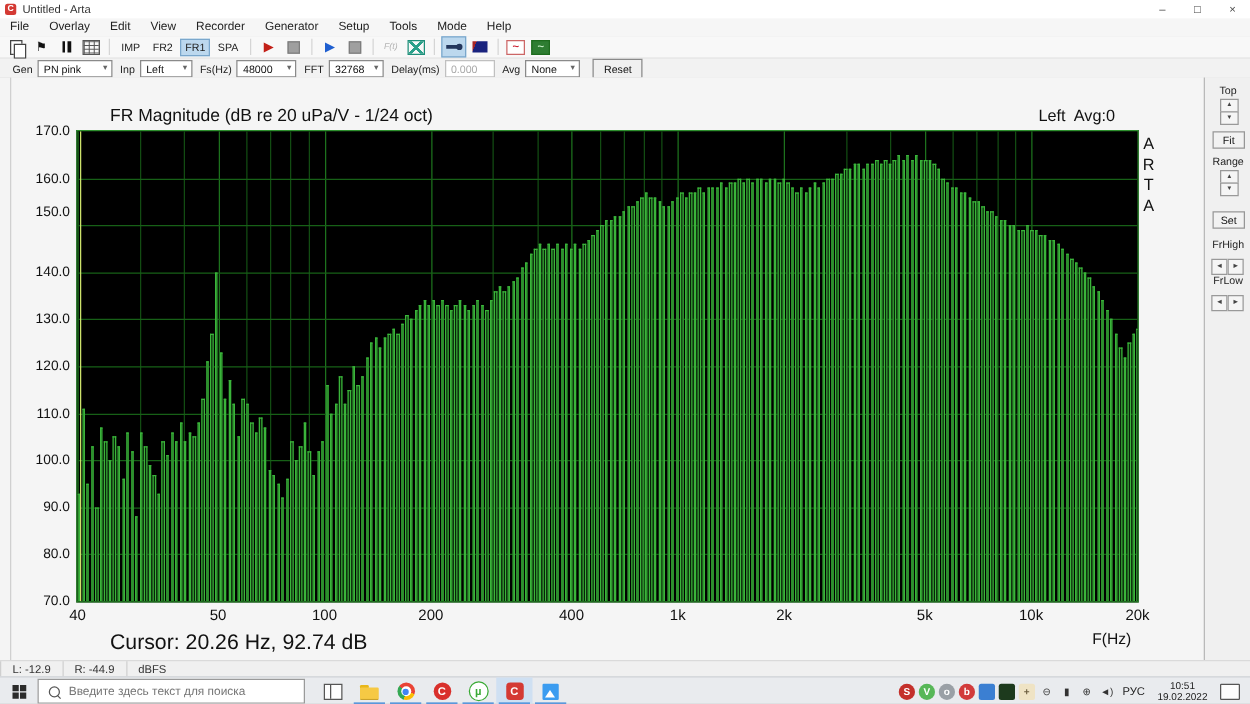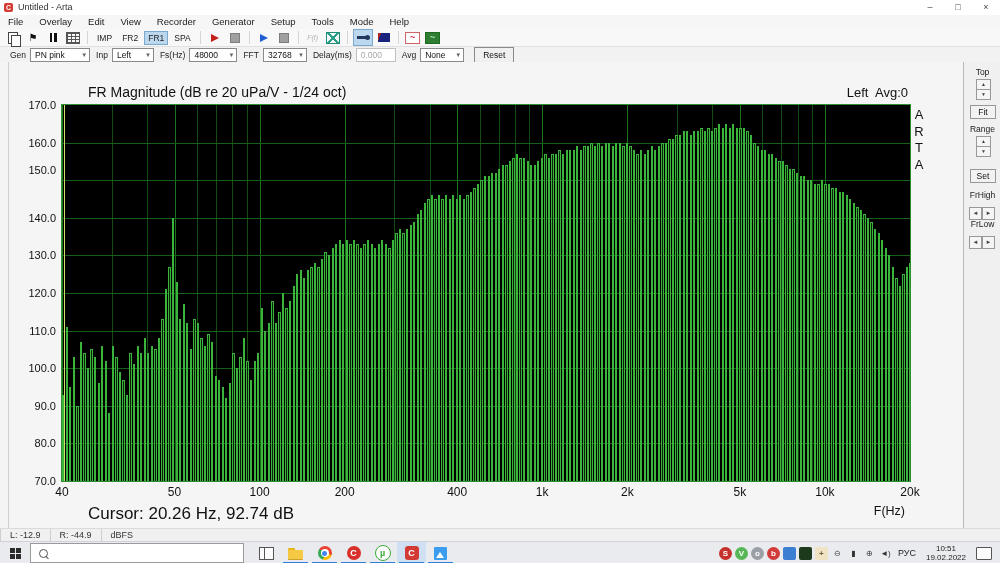--- a/index.html
+++ b/index.html
@@ -199,21 +199,21 @@
       <div class="car">▼</div>
     </div>
     <div class="c-btn">Reset</div>
   </div>
 
 <div id="client" class="abs">
   <div id="chart-panel" class="abs" style="left:8px;top:0;height:466px;"></div>
 </div>
 
 <div id="chart-title" class="abs" style="left:88px;top:84px;">FR Magnitude (dB re 20 uPa/V - 1/24 oct)</div>
-<div id="left-avg" class="abs" style="right:92px;top:85px;">Left  Avg:0</div>
+<div id="left-avg" class="abs" style="right:108px;top:85px;">Left  Avg:0</div>
 
 <div id="plot" class="abs">
     <div class="g-min" style="left: 49.8px;"></div>
     <div class="g-min" style="left: 85.1px;"></div>
     <div class="g-min" style="left: 134.9px;"></div>
     <div class="g-min" style="left: 153.8px;"></div>
     <div class="g-min" style="left: 170.2px;"></div>
     <div class="g-min" style="left: 184.6px;"></div>
     <div class="g-min" style="left: 332.4px;"></div>
     <div class="g-min" style="left: 367.8px;"></div>
@@ -547,20 +547,21 @@
   <div id="start-btn">
     <div id="start-logo">
         <i></i>
         <i></i>
         <i></i>
         <i></i>
       </div>
   </div>
   <div id="search-box">
     <span id="mag"></span>
+    <input placeholder="Введите здесь текст для поиска" style="">
   </div>
   <div id="pinned-apps" style="display:flex;margin-left:8px;">
       <div class="tb-app">
         <div style="width: 13px; height: 11px; border: 1px solid rgb(85, 85, 85); background: rgb(253, 253, 253);">
           <div style="width: 1px; height: 11px; background: rgb(85, 85, 85); margin-left: 4px;"></div>
         </div>
       </div>
       <div class="tb-app">
         <div style="position: relative; width: 15px; height: 11px;">
           <div style="position: absolute; left: 0px; top: 0px; width: 7px; height: 3px; background: rgb(232, 183, 26); border-radius: 1px;"></div>

